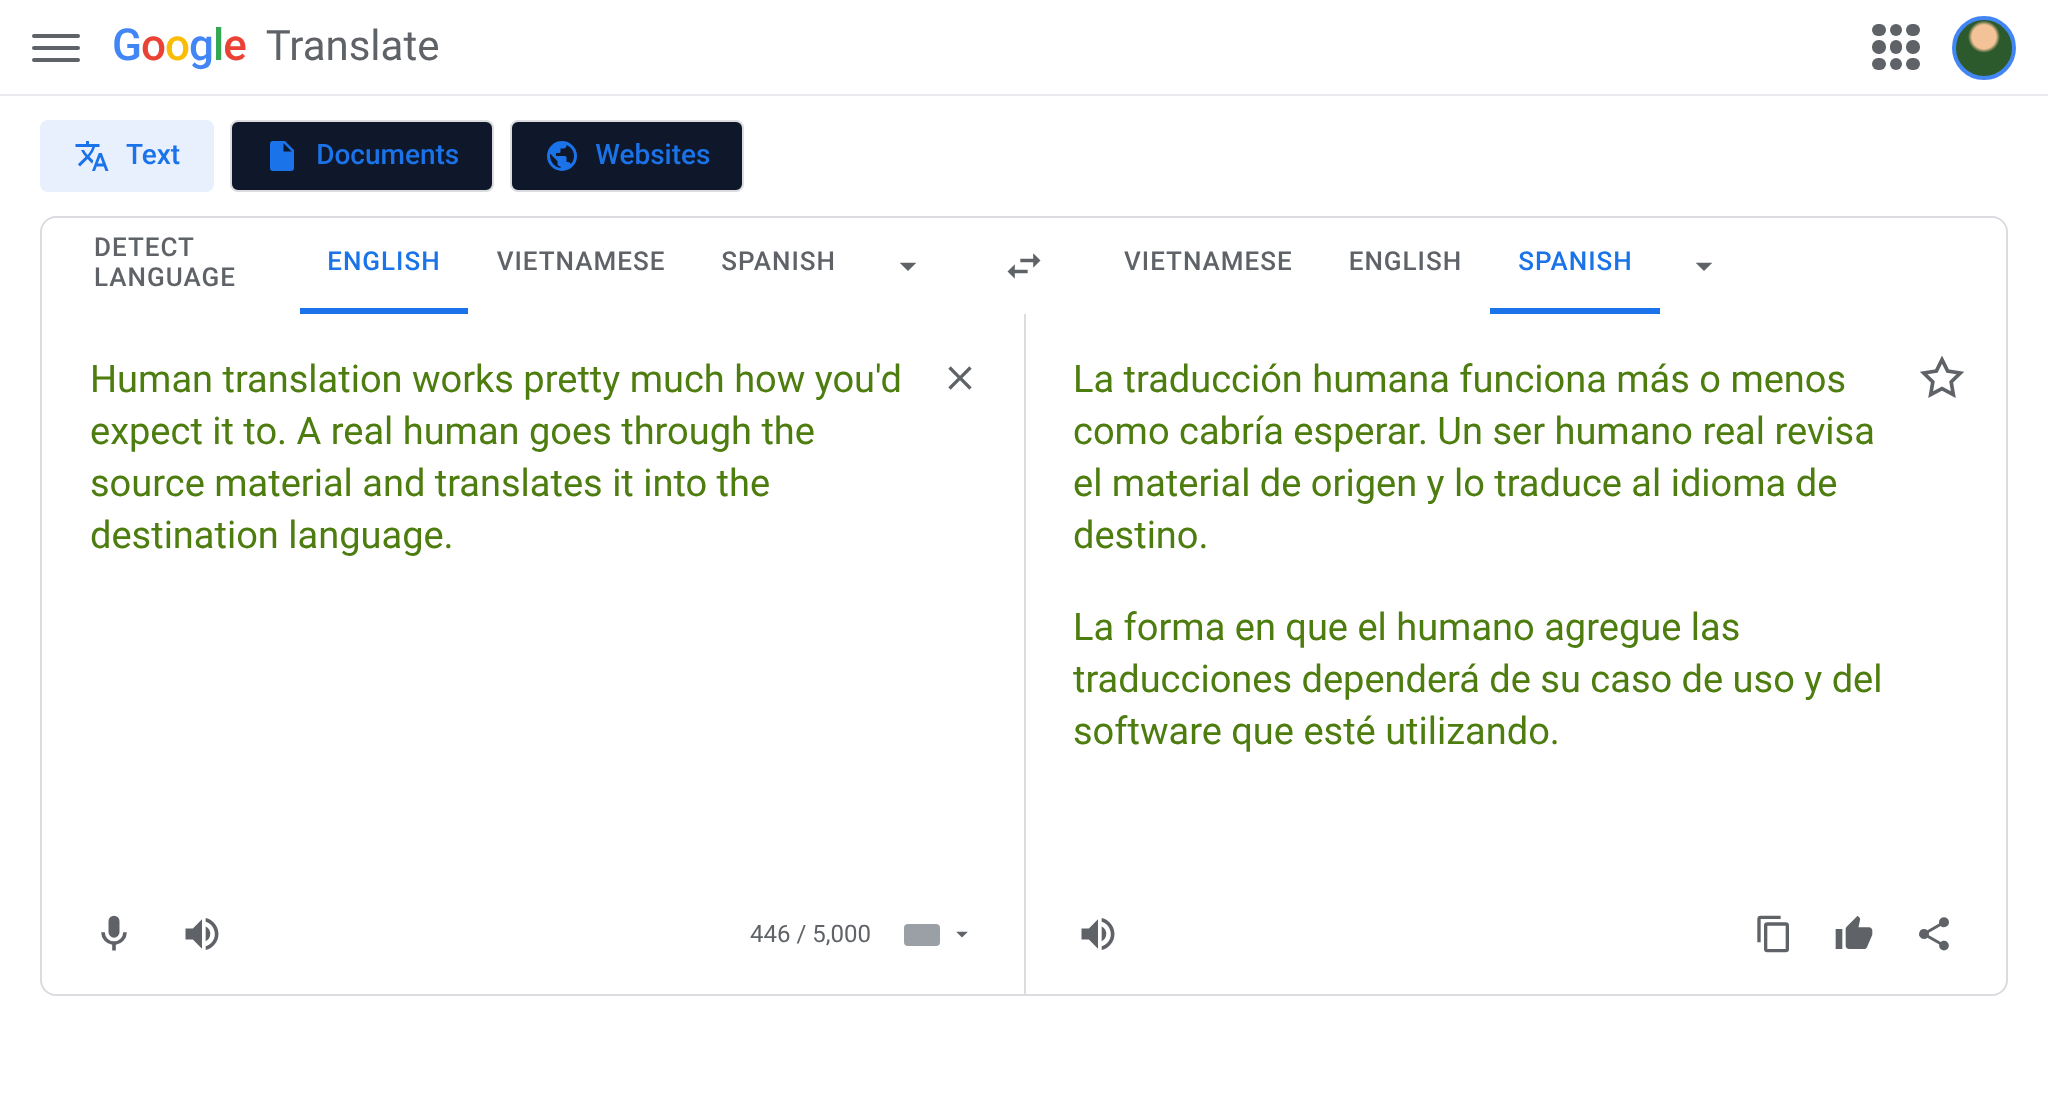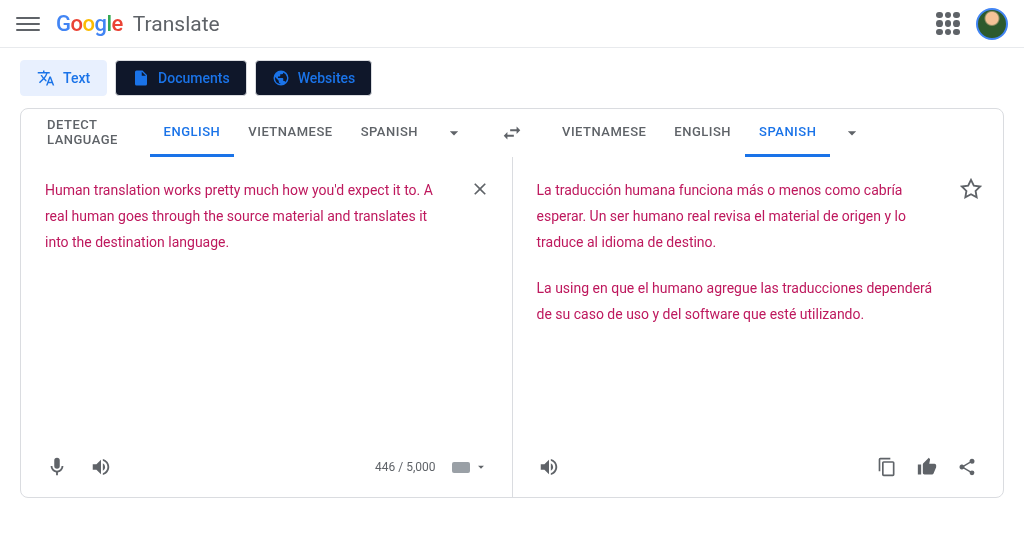--- a/index.html
+++ b/index.html
@@ -33,21 +33,21 @@
     .lang-group { display: flex; flex: 1; padding: 0 12px; }
     .lang-tab { padding: 0 14px; display: flex; align-items: center; font-size: 13px; font-weight: 500; letter-spacing: 0.5px; color: #5f6368; cursor: pointer; border-bottom: 3px solid transparent; text-transform: uppercase; }
     .lang-tab.active { color: #1a73e8; border-bottom-color: #1a73e8; }
     .lang-chevron { display: flex; align-items: center; padding: 0 12px; cursor: pointer; color: #5f6368; }
     .swap-btn { width: 48px; display: flex; align-items: center; justify-content: center; cursor: pointer; color: #5f6368; }
     
     
     .content { display: flex; }
     .pane { flex: 1; padding: 20px 24px 8px 24px; min-height: 340px; position: relative; display: flex; flex-direction: column; }
     .pane-left { border-right: 1px solid #dadce0; }
-    .source-text, .target-text { font-size: 14px; line-height: 26px; color: #be185d; flex: 1; }
+    .source-text, .target-text { font-size: 19px; line-height: 26px; color: #4d7c0f; flex: 1; }
     .source-text { padding-right: 36px; }
     .target-text { padding-right: 36px; }
     .para { margin-bottom: 20px; white-space: pre-wrap; }
     .clear-btn { position: absolute; top: 20px; right: 20px; color: #5f6368; cursor: pointer; width: 24px; height: 24px; display: flex; align-items: center; justify-content: center; }
     .star-btn { position: absolute; top: 20px; right: 20px; color: #5f6368; cursor: pointer; width: 24px; height: 24px; display: flex; align-items: center; justify-content: center; }
     
     
     .pane-bottom { display: flex; align-items: center; justify-content: space-between; padding: 10px 0; }
     .bottom-left { display: flex; gap: 20px; color: #5f6368; }
     .bottom-right { display: flex; align-items: center; gap: 16px; color: #5f6368; justify-content: space-between; }
@@ -174,21 +174,21 @@
     </div>
 
     <div class="pane">
       <div class="star-btn">
         <svg width="22" height="22" viewBox="0 0 24 24" fill="none" stroke="#5f6368" stroke-width="2">
             <path d="M12 2l3.09 6.26L22 9.27l-5 4.87 1.18 6.88L12 17.77l-6.18 3.25L7 14.14 2 9.27l6.91-1.01L12 2z"></path>
           </svg>
       </div>
       <div class="target-text">
         <div class="para">La traducción humana funciona más o menos como cabría esperar. Un ser humano real revisa el material de origen y lo traduce al idioma de destino.</div>
-        <div class="para">La using en que el humano agregue las traducciones dependerá de su caso de uso y del software que esté utilizando.</div>
+        <div class="para">La forma en que el humano agregue las traducciones dependerá de su caso de uso y del software que esté utilizando.</div>
       </div>
       <div class="pane-bottom">
         <div class="bottom-left">
           <div class="icon-btn">
             <svg width="22" height="22" viewBox="0 0 24 24" fill="#5f6368">
                 <path d="M3 9v6h4l5 5V4L7 9H3zm13.5 3A4.5 4.5 0 0 0 14 7.97v8.05c1.48-.73 2.5-2.25 2.5-4.02zM14 3.23v2.06c2.89.86 5 3.54 5 6.71s-2.11 5.85-5 6.71v2.06c4.01-.91 7-4.49 7-8.77s-2.99-7.86-7-8.77z"></path>
               </svg>
           </div>
         </div>
         <div class="bottom-right">

